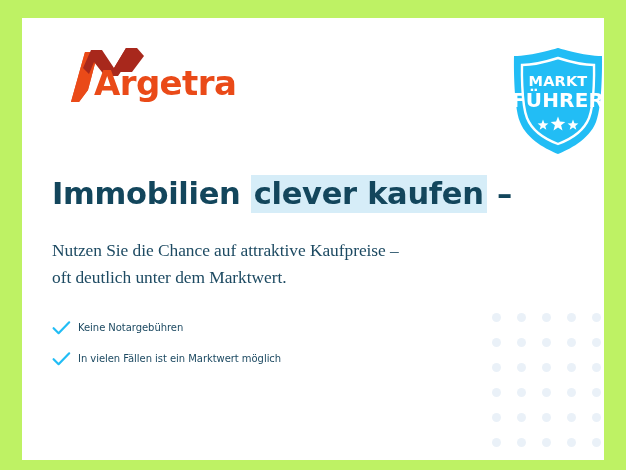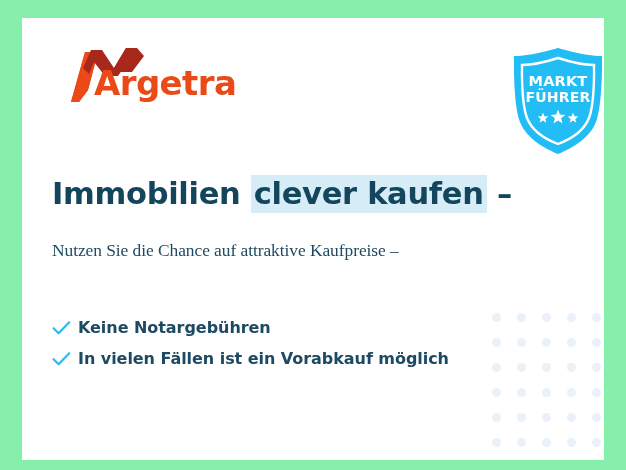--- a/index.html
+++ b/index.html
@@ -12,21 +12,21 @@
     overflow: hidden;
     background: #d3f0ff;
     font-family: "Liberation Sans", sans-serif;
     -webkit-font-smoothing: antialiased;
   }
 
   .stage {
     position: relative;
     width: 626px;
     height: 470px;
-    background: #86efac;
+    background: #bef264;
   }
 
   
   .card {
     position: absolute;
     left: 22px;
     top: 18px;
     width: 582px;
     height: 442px;
     background: #ffffff;
@@ -126,21 +126,21 @@
     color: #ffffff;
     font-size: 14.5px;
     font-weight: 700;
     letter-spacing: 0.2px;
     line-height: 1.05;
     font-family: "DejaVu Sans", sans-serif;
     text-align: center;
   }
   .badge-line2 {
     color: #ffffff;
-    font-size: 14px;
+    font-size: 20px;
     font-weight: 700;
     letter-spacing: 0.2px;
     line-height: 1.15;
     font-family: "DejaVu Sans", sans-serif;
   }
   .badge-stars {
     margin-top: 4px;
     display: flex;
     align-items: center;
     gap: 1px;
@@ -197,22 +197,22 @@
   }
   .check-icon {
     width: 26px;
     flex: 0 0 26px;
     display: flex;
     align-items: center;
     justify-content: flex-start;
   }
   .check-label {
     color: #1d4a62;
-    font-size: 16px;
-    font-weight: 700;
+    font-size: 10px;
+    font-weight: 400;
     letter-spacing: -0.05px;
     white-space: nowrap;
     font-family: "DejaVu Sans", sans-serif;
   }
 </style>
 </head>
 <body>
 
 <div class="stage">
   <div class="card">
@@ -341,35 +341,36 @@
         </div>
       </div>
     </div>
 
     <div class="headline">
       <div class="hl-line"><span>Immobilien </span><span class="hl-mark">clever kaufen</span><span> –</span></div>
     </div>
 
     <div class="subhead">
       <div class="sub-line">Nutzen Sie die Chance auf attraktive Kaufpreise –</div>
+      <div class="sub-line">oft deutlich unter dem Marktwert.</div>
     </div>
 
     <div class="checklist" id="checklist">
         <div class="check-item">
           <span class="check-icon">
             <svg width="19" height="16" viewBox="0 0 19 16" xmlns="http://www.w3.org/2000/svg">
               <path d="M1.6 8.2 L6.6 13.2 L17.2 2.3" fill="none" stroke="#22bdf5" stroke-width="2.2" stroke-linecap="round" stroke-linejoin="round"></path>
             </svg>
           </span>
           <span class="check-label">Keine Notargebühren</span>
         </div>
         <div class="check-item">
           <span class="check-icon">
             <svg width="19" height="16" viewBox="0 0 19 16" xmlns="http://www.w3.org/2000/svg">
               <path d="M1.6 8.2 L6.6 13.2 L17.2 2.3" fill="none" stroke="#22bdf5" stroke-width="2.2" stroke-linecap="round" stroke-linejoin="round"></path>
             </svg>
           </span>
-          <span class="check-label">In vielen Fällen ist ein Vorabkauf möglich</span>
+          <span class="check-label">In vielen Fällen ist ein Marktwert möglich</span>
         </div>
       </div>
 
   </div>
 </div>
 
 </body></html>

